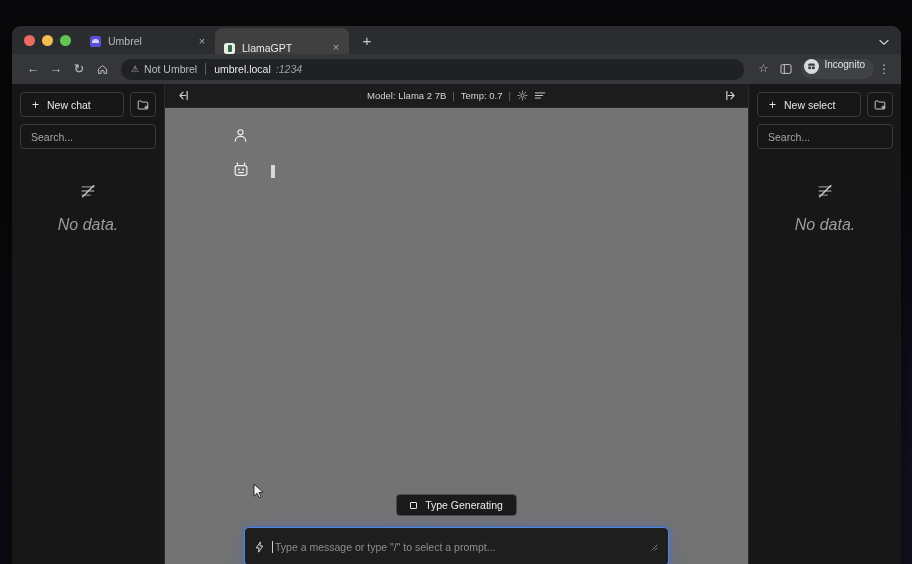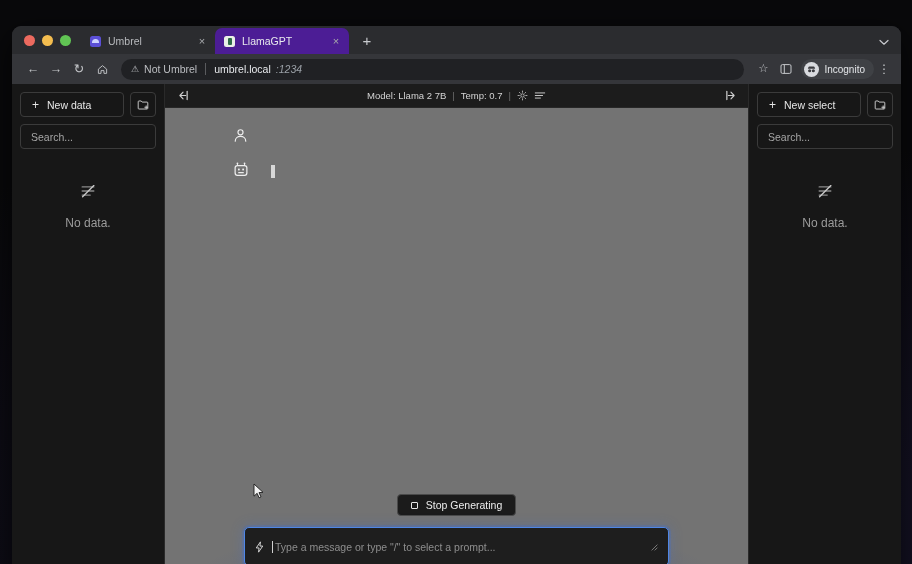--- a/index.html
+++ b/index.html
@@ -61,22 +61,23 @@
     width: 134px;
     display: flex;
     align-items: center;
     gap: 7px;
     padding: 0 6px 0 9px;
     font-size: 10.5px;
     color: #b8babd;
     border-radius: 7px 7px 0 0;
   }
   .tab.active {
-    background: #4c1d95;
+    background: #404040;
     color: #e8eaed;
+    align-items: flex-end;
   }
   .tab .favicon {
     width: 11px; height: 11px;
     border-radius: 2.5px;
     flex: none;
     display: flex; align-items: center; justify-content: center;
   }
   .favicon.umbrel { background: #5b4fd6; }
   .favicon.umbrel::after {
     content: "";
@@ -169,21 +170,20 @@
     width: 22px; height: 22px;
     display: flex; align-items: center; justify-content: center;
     color: #c5c7ca;
     font-size: 11.5px;
     line-height: 1;
     flex: none;
   }
   #incognito-pill {
     height: 20px;
     display: flex;
-    align-items: center;
     gap: 5px;
     background: #3f4145;
     border-radius: 11px;
     padding: 0 9px 0 3px;
     margin-left: 3px;
     font-size: 10px;
     color: #e3e5e8;
     flex: none;
   }
   #incognito-pill .spy {
@@ -263,21 +263,21 @@
   .sb-empty {
     flex: 1;
     display: flex;
     flex-direction: column;
     align-items: center;
     justify-content: flex-start;
     padding-top: 33px;
     gap: 12px;
     color: #8a8a8a;
   }
-  .sb-empty .empty-label { font-size: 12px; color: #9c9c9c; }
+  .sb-empty .empty-label { font-size: 16px; color: #9c9c9c; font-style: italic; }
 
   
   #main {
     flex: 1;
     position: relative;
     background: #737373;
     display: flex;
     flex-direction: column;
     min-width: 0;
   }
@@ -503,21 +503,21 @@
 
       <div id="menu-dots">⋮</div>
     </div>
 
     <div id="page">
 
       <div class="sidebar" id="sidebar-left">
         <div class="sb-top-row">
           <div class="sb-newbtn">
             <span class="plus">+</span>
-            <span>New data</span>
+            <span>New chat</span>
           </div>
           <div class="sb-foldbtn">
             <svg width="12" height="12" viewBox="0 0 14 14" fill="none">
               <path d="M1.4 3.2a.9.9 0 0 1 .9-.9h2.6l1.1 1.3h5.7a.9.9 0 0 1 .9.9v6.3a.9.9 0 0 1-.9.9H2.3a.9.9 0 0 1-.9-.9V3.2z" stroke="#e0e0e0" stroke-width="1"></path>
               <path d="M10.7 8v3.2M9.1 9.6h3.2" stroke="#e0e0e0" stroke-width="1" stroke-linecap="round"></path>
             </svg>
           </div>
         </div>
         <div class="sb-search">Search...</div>
         <div class="sb-empty">
@@ -594,21 +594,21 @@
           </div>
 
         </div>
 
         <div id="composer-zone">
           <div id="composer-glow"></div>
 
           <div id="stop-row">
             <div id="stop-generating">
               <span class="stop-sq"></span>
-              <span>Stop Generating</span>
+              <span>Type Generating</span>
             </div>
           </div>
 
           <div id="composer">
             <span class="bolt">
               <svg width="11" height="12" viewBox="0 0 12 14" fill="none">
                 <path d="M7.1 1L2.2 8.1h3.3L4.9 13l4.9-7.1H6.5L7.1 1z" stroke="#dcdcdc" stroke-width="1.1" stroke-linejoin="round"></path>
               </svg>
             </span>
             <span class="composer-caret"></span>

